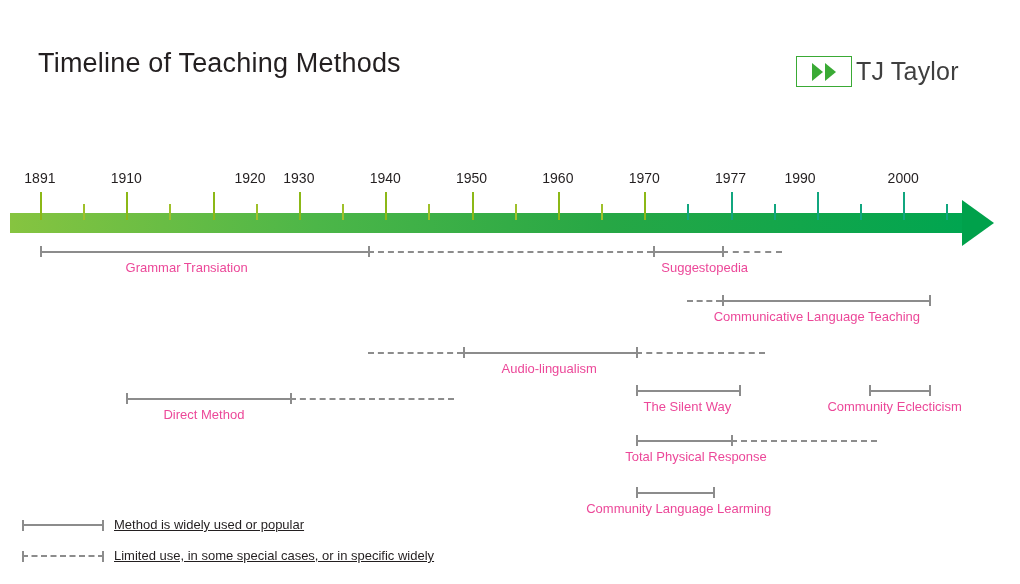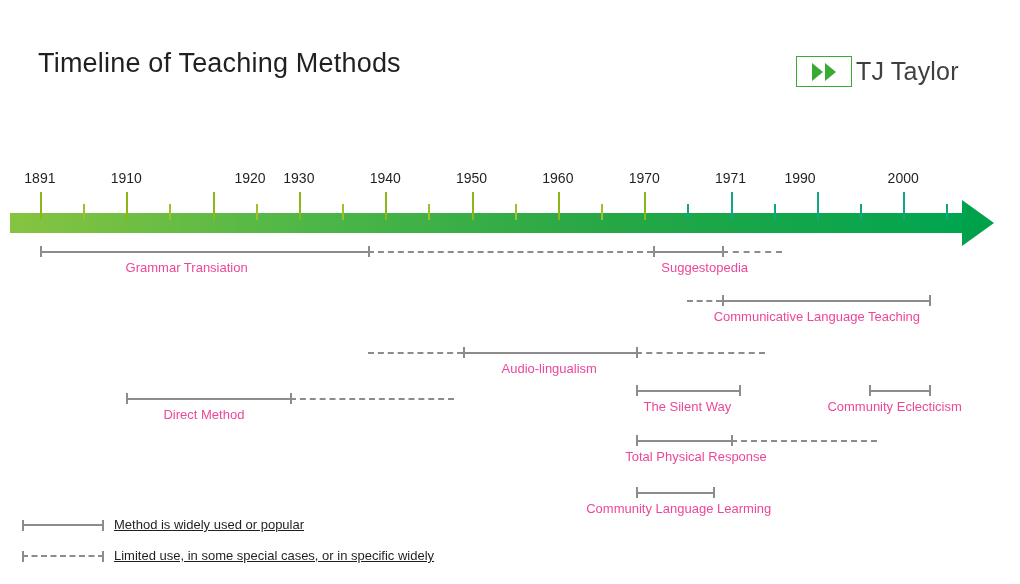--- a/index.html
+++ b/index.html
@@ -212,21 +212,21 @@
         <div class="tick major teal" style="left: 903.202px;"></div>
         <div class="tick minor teal" style="left: 946.367px;"></div>
         <div class="tick-label" style="left: 39.8991px;">1891</div>
         <div class="tick-label" style="left: 126.229px;">1910</div>
         <div class="tick-label" style="left: 226px; margin-left: 24px;">1920</div>
         <div class="tick-label" style="left: 298.89px;">1930</div>
         <div class="tick-label" style="left: 385.22px;">1940</div>
         <div class="tick-label" style="left: 471.55px;">1950</div>
         <div class="tick-label" style="left: 557.881px;">1960</div>
         <div class="tick-label" style="left: 644.211px;">1970</div>
-        <div class="tick-label" style="left: 730.541px;">1971</div>
+        <div class="tick-label" style="left: 730.541px;">1977</div>
         <div class="tick-label" style="left: 800px;">1990</div>
         <div class="tick-label" style="left: 903.202px;">2000</div>
       </div>
   </div>
 
   <div id="periods">
       <div class="period" style="left: 0px; top: 251px; width: 1020px;">
         <div class="seg" style="left: 39.8991px; width: 328.055px;"></div>
         <div class="cap" style="left: 39.8991px;"></div>
         <div class="cap" style="left: 367.954px;"></div>

